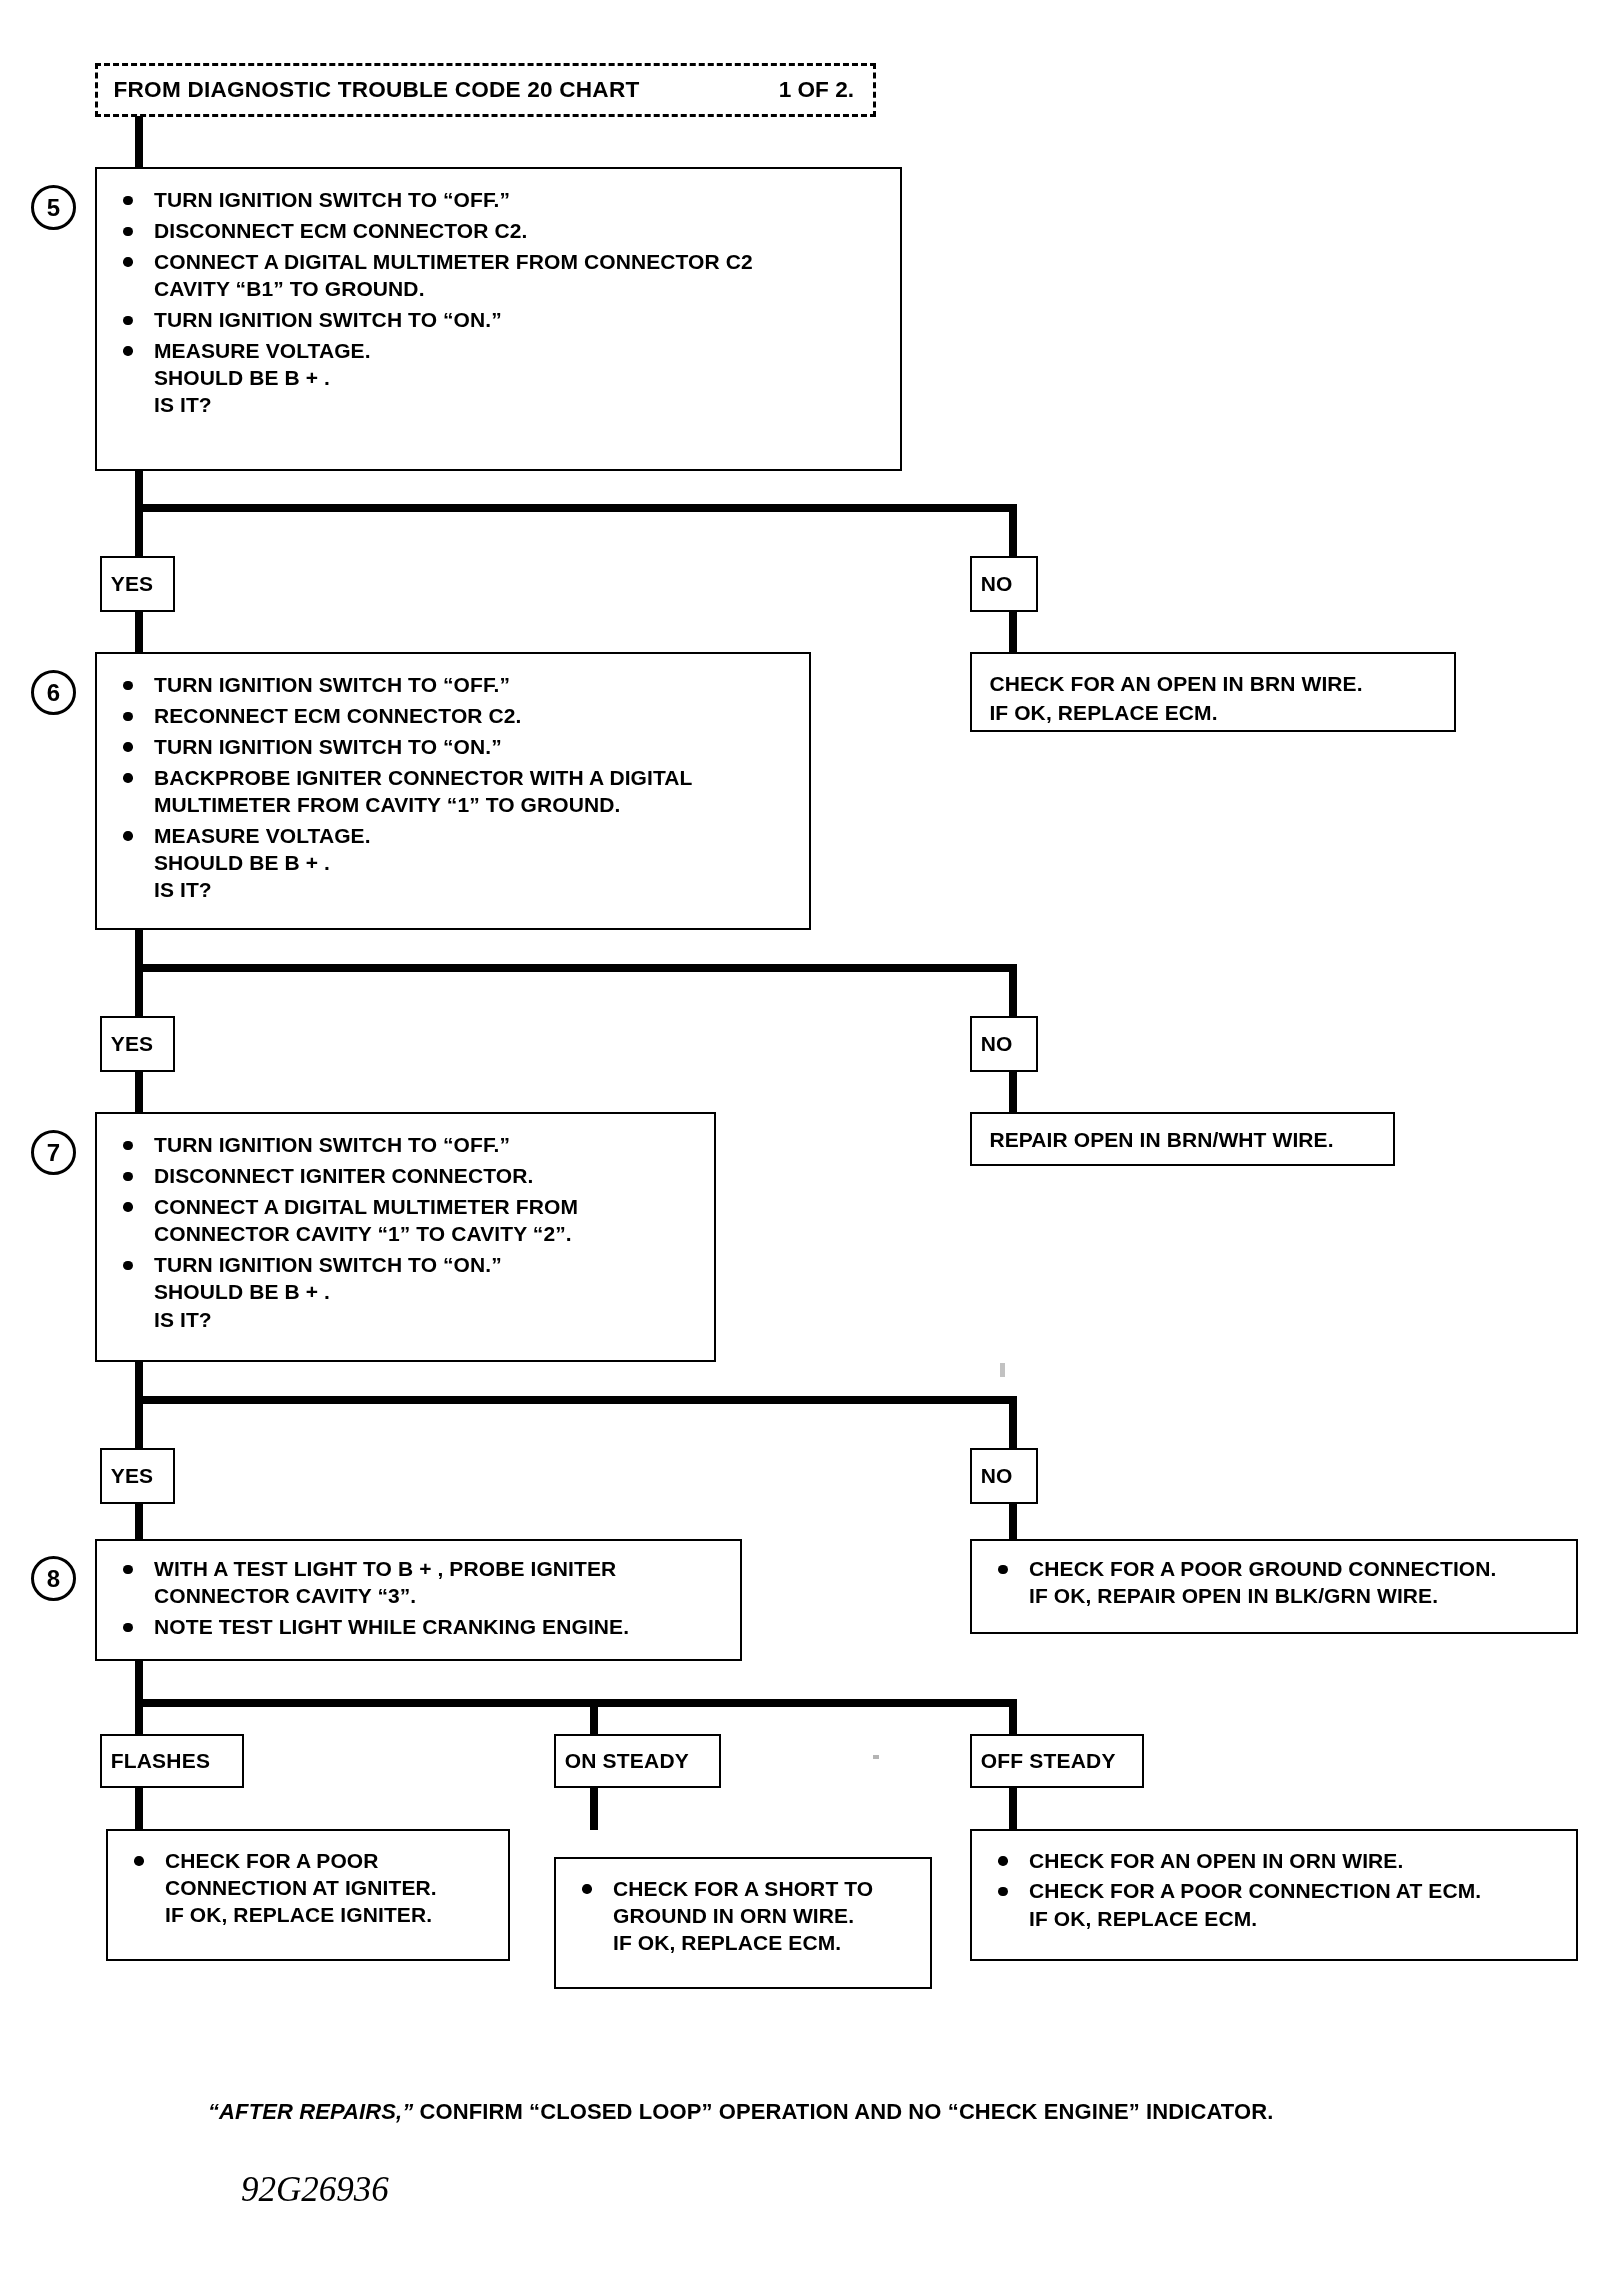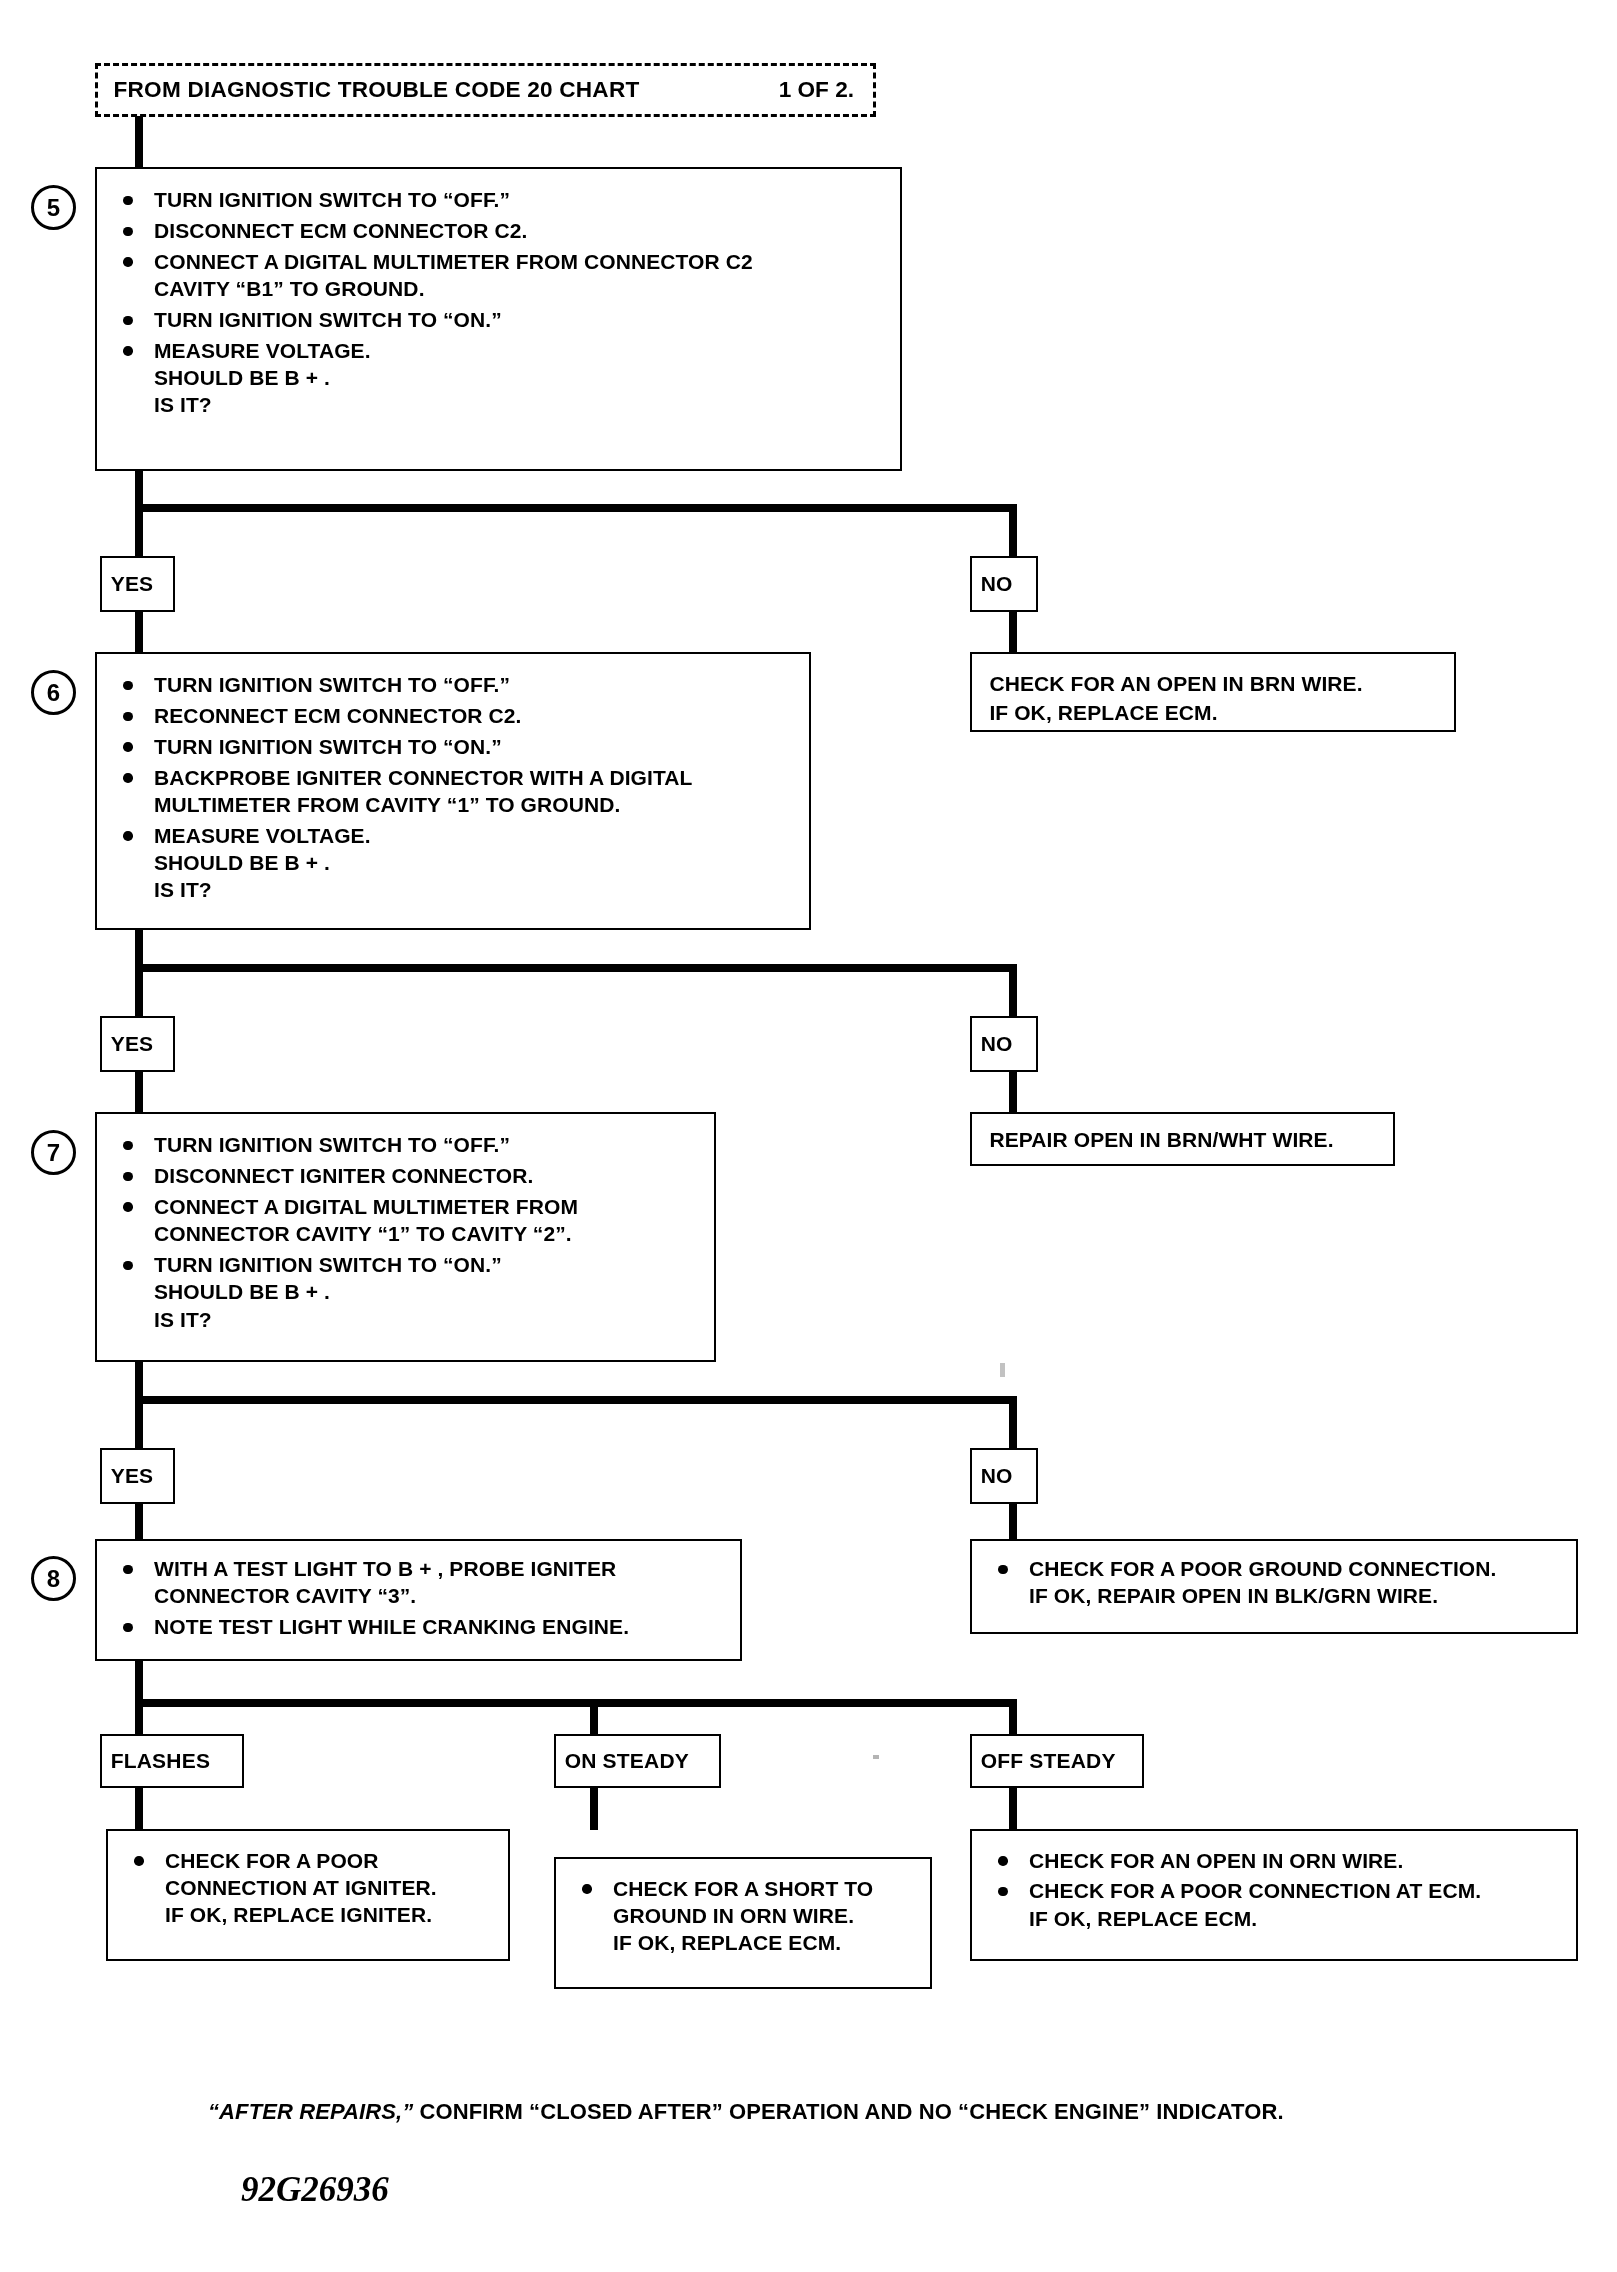--- a/index.html
+++ b/index.html
@@ -139,21 +139,21 @@
     white-space: nowrap;
     letter-spacing: 0.1px;
   }
   .footer-note .ital {
     font-style: italic;
   }
   .partno {
     position: absolute;
     font-family: "Liberation Serif", serif;
     font-style: italic;
-    font-weight: bold;
+    font-weight: normal;
     font-size: 35px;
     white-space: nowrap;
   }
   .speck {
     position: absolute;
     background: #777;
   }
 </style>
 </head>
 <body>
@@ -317,19 +317,19 @@
         <li class="bulleted">CHECK FOR A POOR CONNECTION AT ECM.
 IF OK, REPLACE ECM.</li>
       </ul>
     </div>
   </div>
 
   <div class="speck" style="left:873px; top:1755px; width:6px; height:4.3px; opacity:0.55;"></div>
   <div class="speck" style="left:1000px; top:1363px; width:5.2px; height:14px; opacity:0.45;"></div>
 
   <div class="footer-note" style="left:208px; top:2099px;">
-    <span class="ital">“AFTER REPAIRS,”</span><span> CONFIRM “CLOSED AFTER” OPERATION AND NO “CHECK ENGINE” INDICATOR.</span>
+    <span class="ital">“AFTER REPAIRS,”</span><span> CONFIRM “CLOSED LOOP” OPERATION AND NO “CHECK ENGINE” INDICATOR.</span>
   </div>
 
   <div class="partno" style="left:241px; top:2170px;">92G26936</div>
 
 </div>
 
 
 </body></html>

